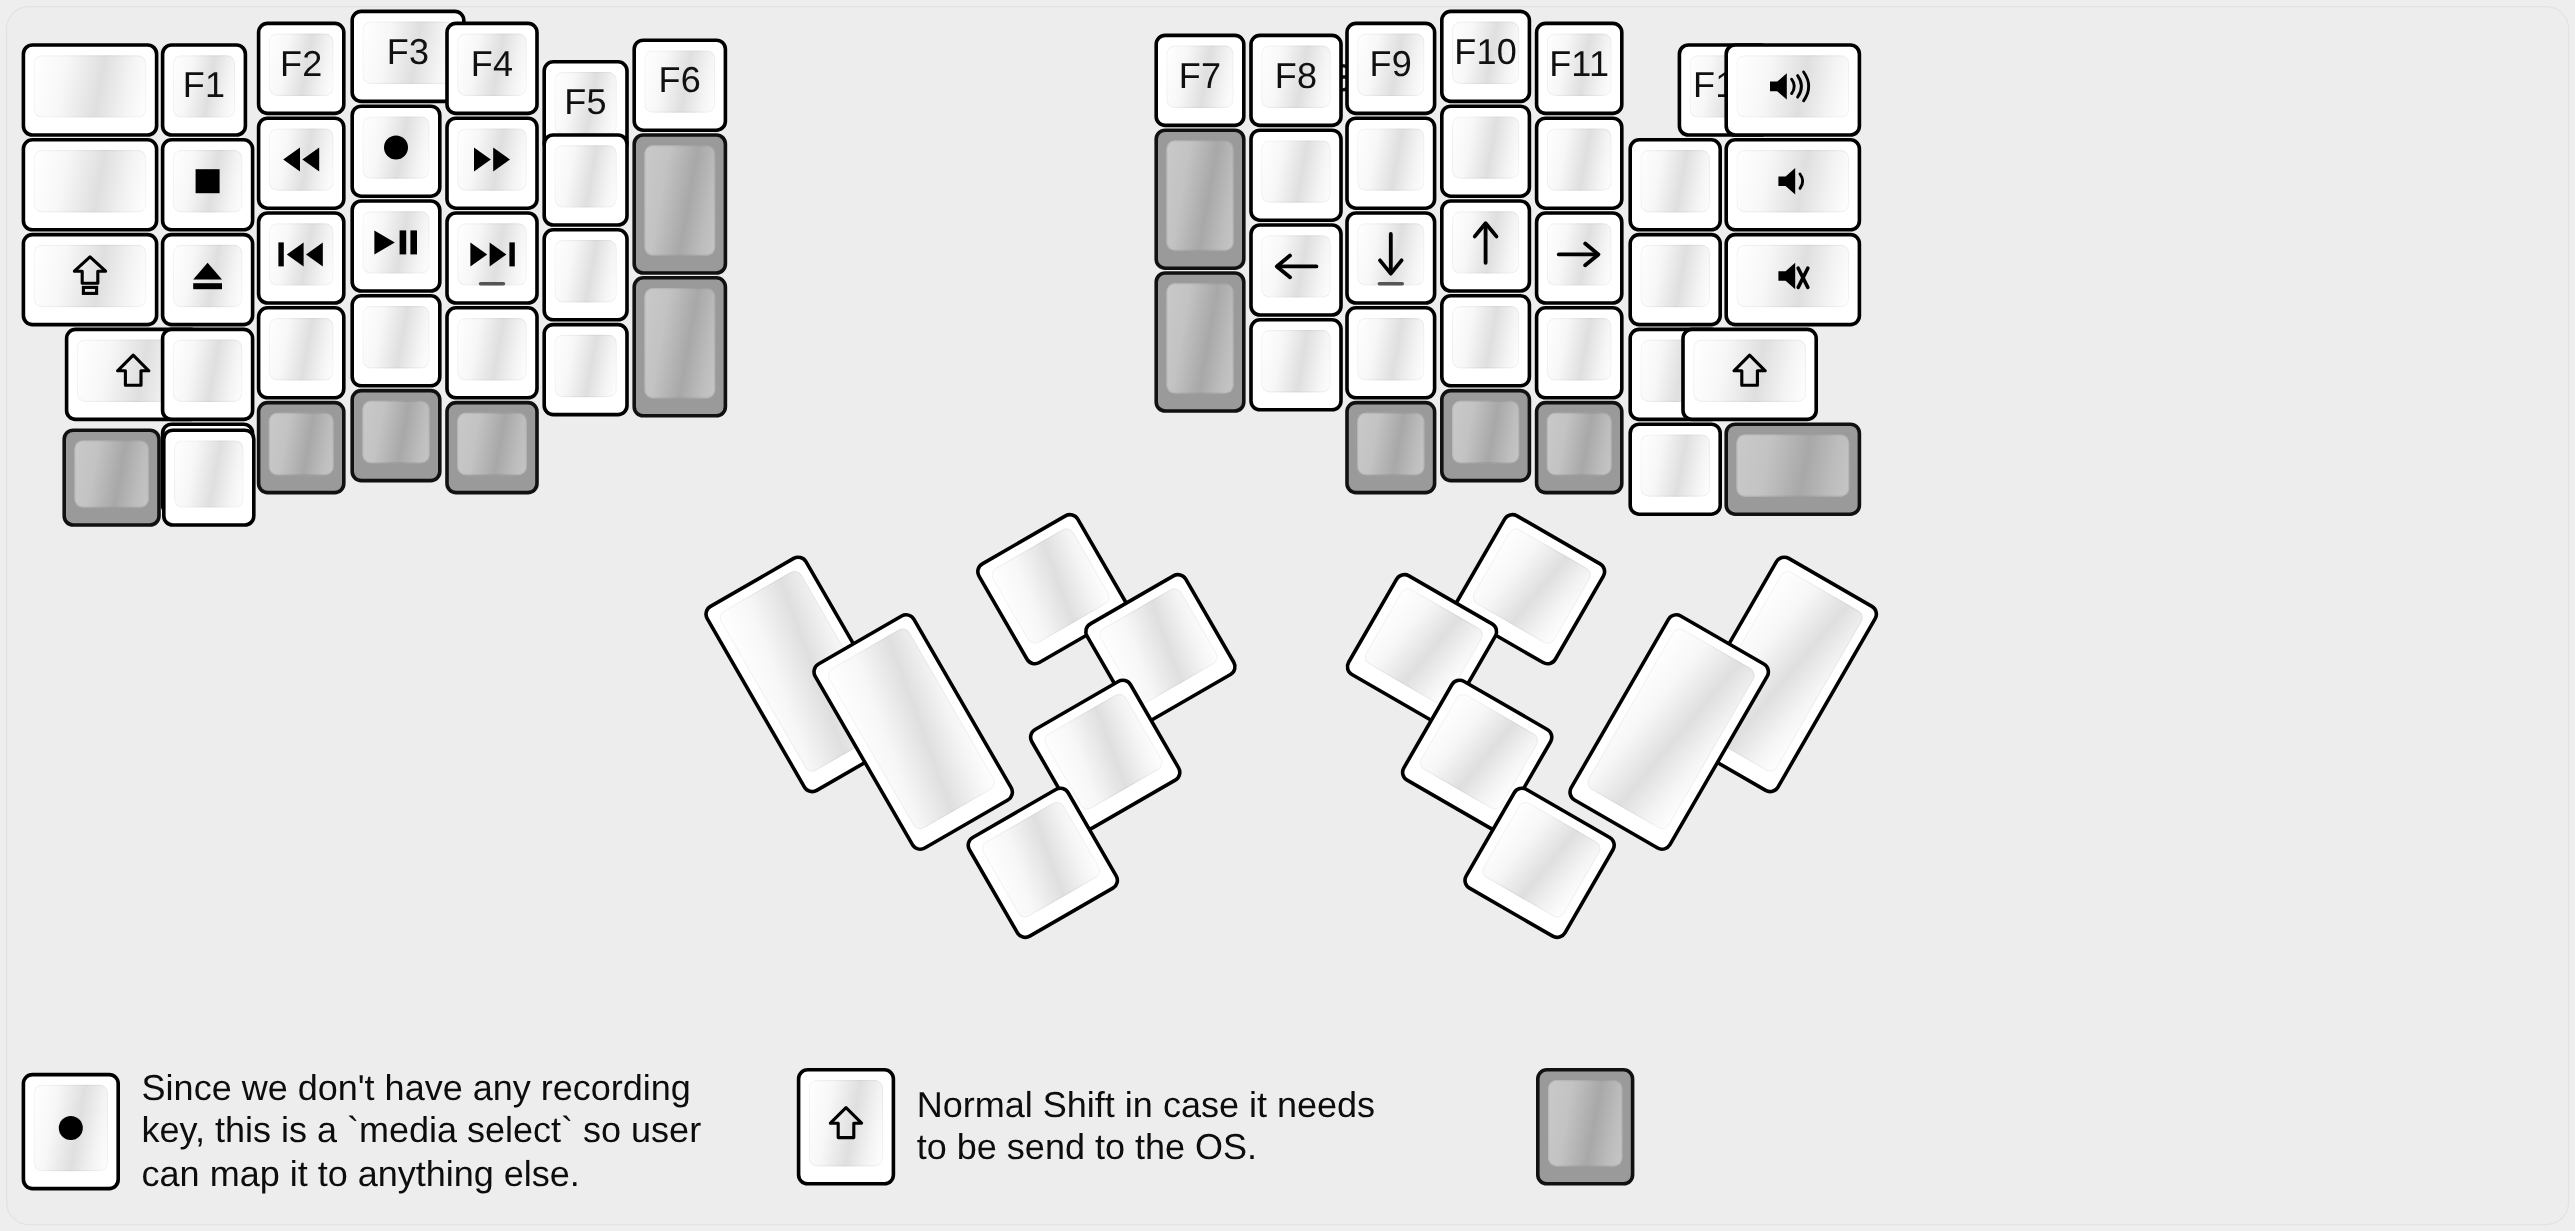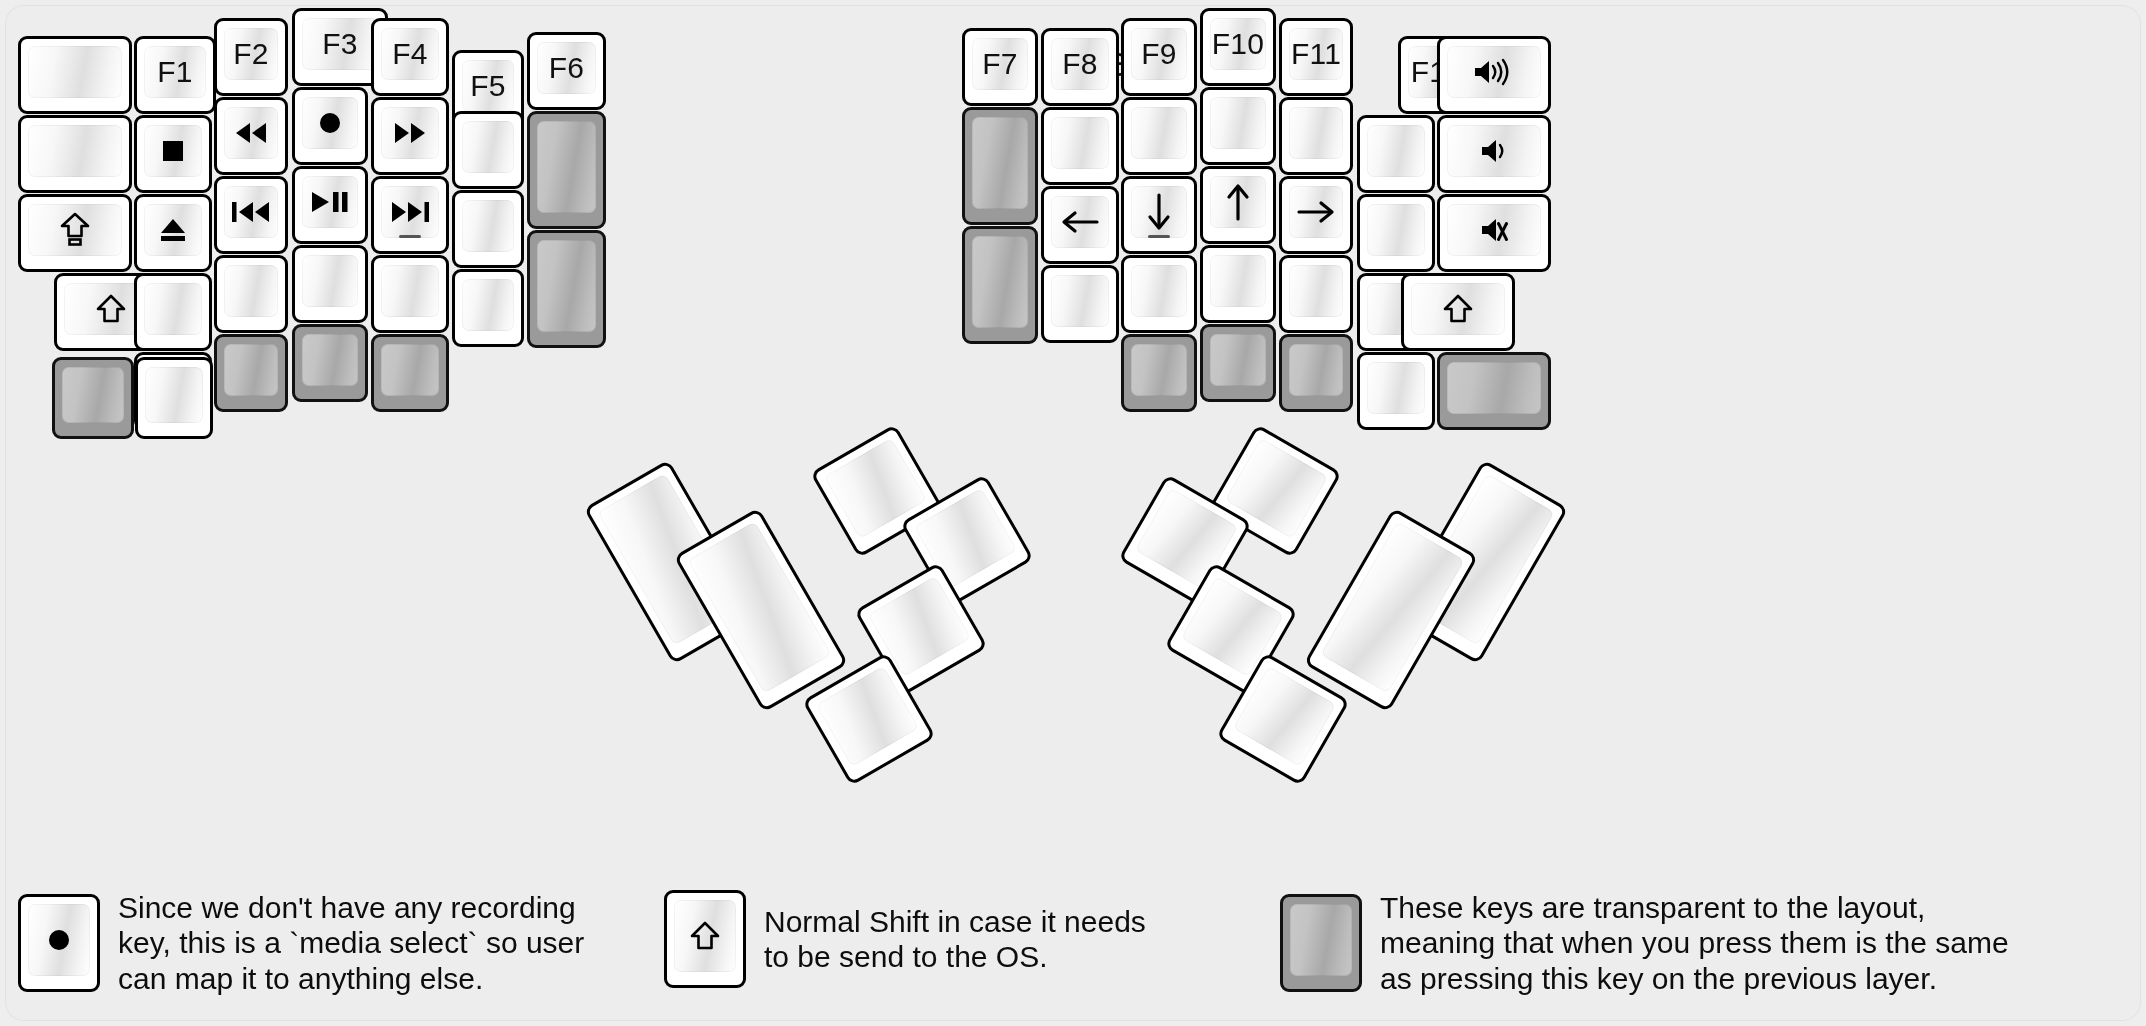--- a/index.html
+++ b/index.html
@@ -130,21 +130,21 @@
       </div>
       <div class="key" style="left: 54px; top: 273px; width: 114px; height: 78px;">
         <div class="cap">
           <span class="glyph">
             <svg width="30" height="32" viewBox="0 0 30 32">
               <polygon points="15,3 28,16 21.5,16 21.5,28 8.5,28 8.5,16 2,16" fill="none" stroke="#000" stroke-width="2.6" stroke-linejoin="round"></polygon>
             </svg>
           </span>
         </div>
       </div>
-      <div class="key" style="left: 134px; top: 36px; width: 82px; height: 78px;">
+      <div class="key" style="left: 134px; top: 36px; width: 72px; height: 78px;">
         <div class="cap">
           <span class="lbl">F1</span>
         </div>
       </div>
       <div class="key" style="left: 134px; top: 115px; width: 78px; height: 78px;">
         <div class="cap">
           <span class="glyph">
             <svg width="30" height="30" viewBox="0 0 30 30">
               <rect x="5" y="5" width="20" height="20" fill="#000"></rect>
             </svg>
@@ -554,18 +554,15 @@
         </div>
         <div class="legend-text">Normal Shift in case it needs
 to be send to the OS.</div>
       </div>
       <div class="legend-item" style="left: 1280px; top: 10px;">
         <div class="legend-key" style="width: 82px; height: 98px;">
           <div class="key transparent" style="left: 0px; top: 0px; width: 82px; height: 98px;">
             <div class="cap"></div>
           </div>
         </div>
-        <div class="legend-text">These keys are transparent to the layout,
-meaning that when you press them is the same
-as pressing this key on the previous layer.</div>
       </div>
     </div>
 </div>
 
 </body></html>

